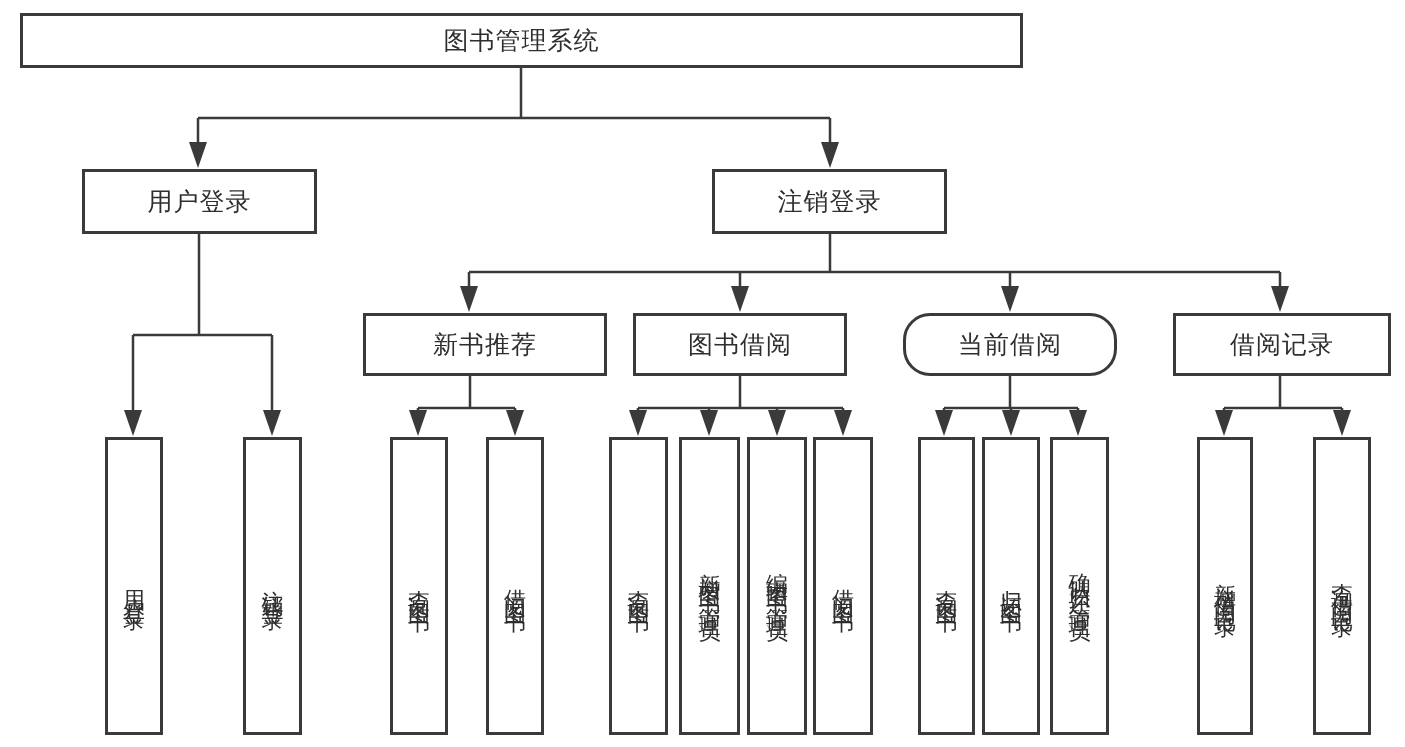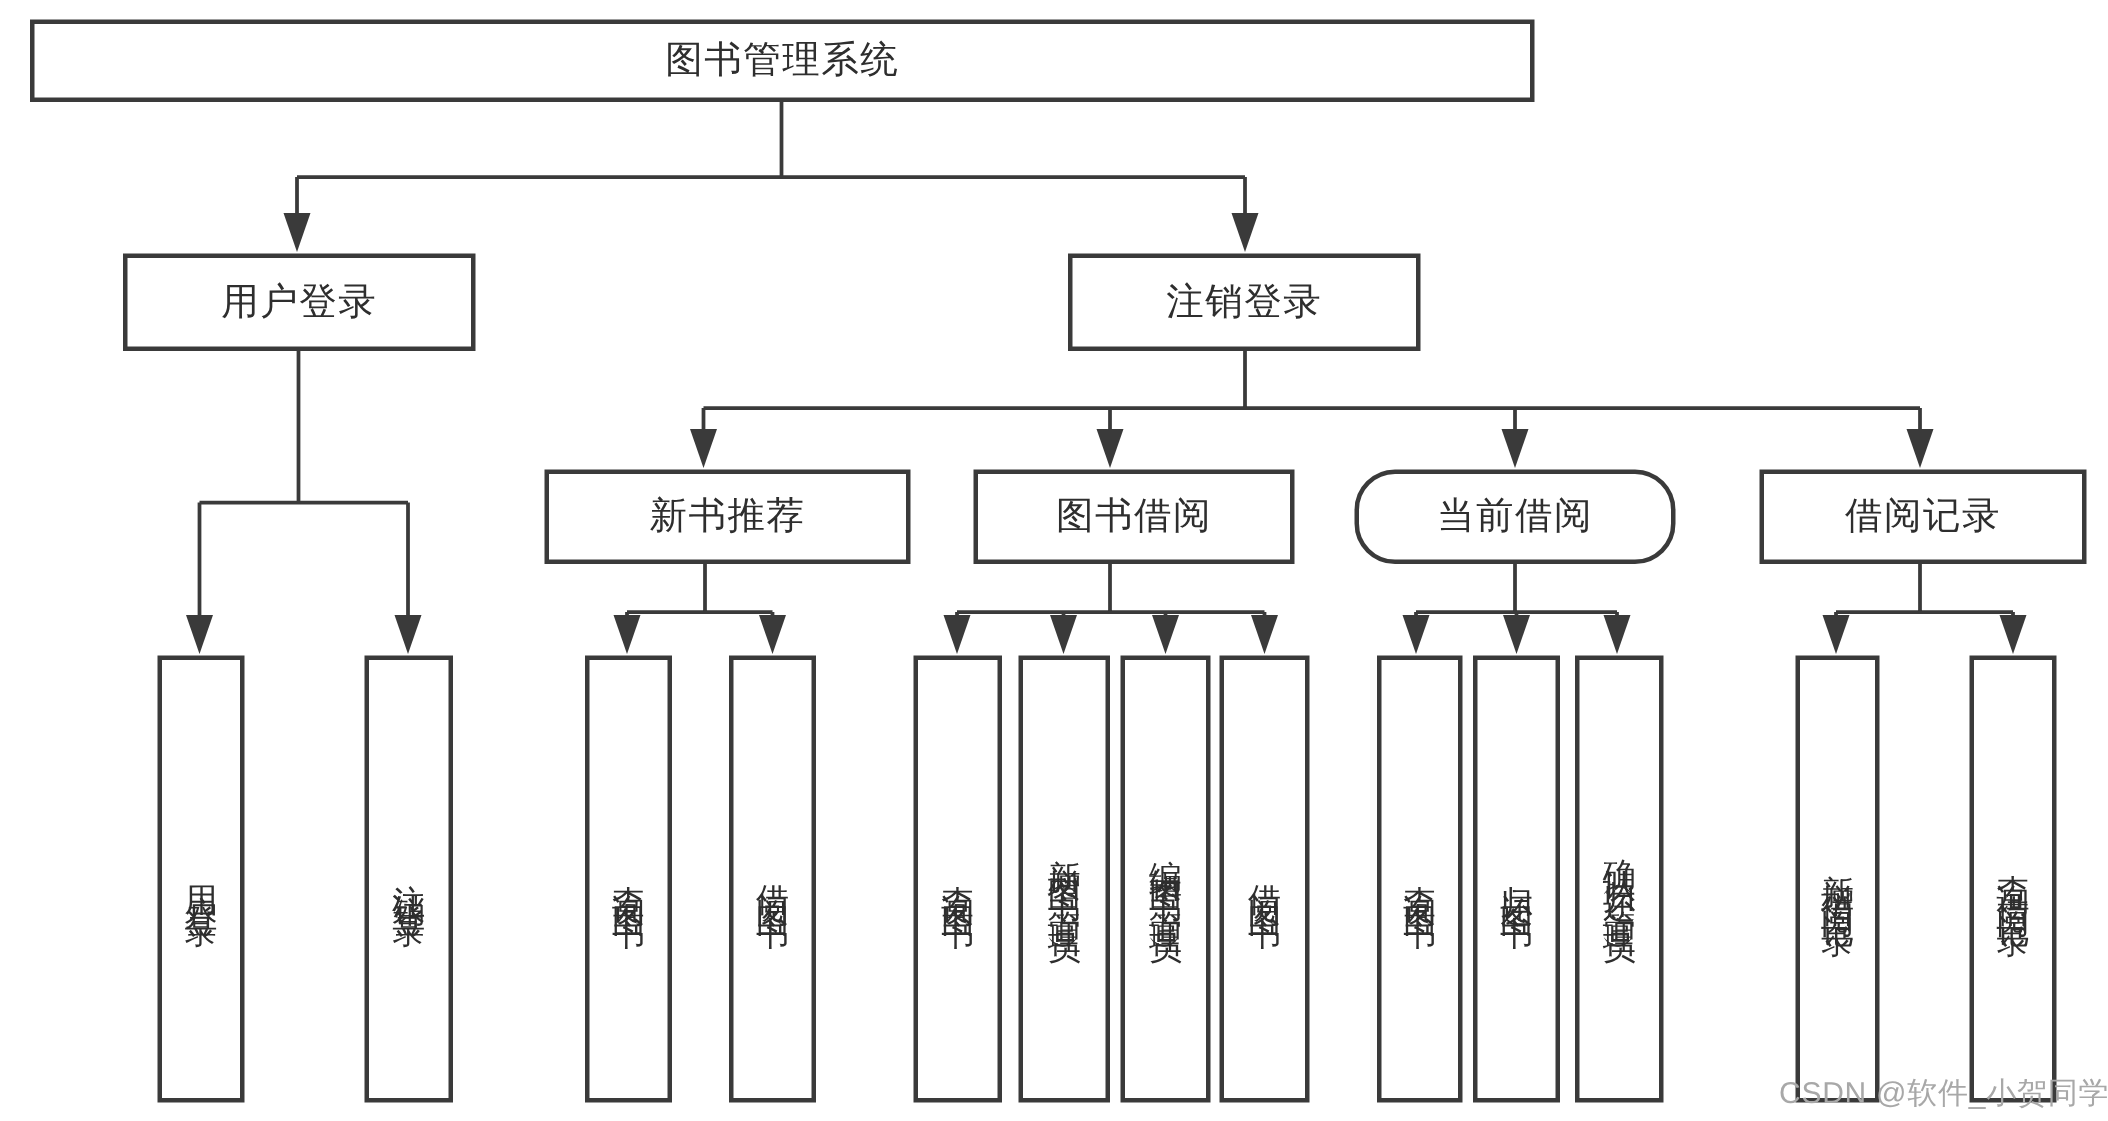--- a/index.html
+++ b/index.html
@@ -101,21 +101,21 @@
       <polygon points="1333,410 1351,410 1342,436"></polygon>
     </g>
   </svg>
 
   <div class="box h" style="left:20px; top:13px; width:1003px; height:55px;">图书管理系统</div>
 
   <div class="box h" style="left:82px; top:169px; width:235px; height:65px;">用户登录</div>
   <div class="box h" style="left:712px; top:169px; width:235px; height:65px;">注销登录</div>
 
   <div class="box h" style="left:363px; top:313px; width:244px; height:63px;">新书推荐</div>
-  <div class="box h" style="left:633px; top:313px; width:214px; height:63px;margin-left:16px;">图书借阅</div>
+  <div class="box h" style="left:633px; top:313px; width:214px; height:63px;">图书借阅</div>
   <div class="box h" style="left:903px; top:313px; width:214px; height:63px;border-radius:27px;">当前借阅</div>
   <div class="box h" style="left:1173px; top:313px; width:218px; height:63px;">借阅记录</div>
 
   <div class="box leaf" style="left:105px; top:437px; width:58px; height:298px;">用户登录</div>
   <div class="box leaf" style="left:243px; top:437px; width:59px; height:298px;">注销登录</div>
 
   <div class="box leaf" style="left:390px; top:437px; width:58px; height:298px;">查询图书</div>
   <div class="box leaf" style="left:486px; top:437px; width:58px; height:298px;">借阅图书</div>
 
   <div class="box leaf" style="left:609px; top:437px; width:59px; height:298px;">查询图书</div>
@@ -123,14 +123,13 @@
   <div class="box leaf" style="left:747px; top:437px; width:60px; height:298px;">编辑图书（管理员）</div>
   <div class="box leaf" style="left:813px; top:437px; width:60px; height:298px;">借阅图书</div>
 
   <div class="box leaf" style="left:918px; top:437px; width:57px; height:298px;">查询图书</div>
   <div class="box leaf" style="left:982px; top:437px; width:58px; height:298px;">归还图书</div>
   <div class="box leaf" style="left:1050px; top:437px; width:59px; height:298px;">确认归还（管理员）</div>
 
   <div class="box leaf" style="left:1197px; top:437px; width:56px; height:298px;">新增借阅记录</div>
   <div class="box leaf" style="left:1313px; top:437px; width:58px; height:298px;">查询借阅记录</div>
 
-  <div class="watermark">CSDN @软件_小贺同学</div>
 </div>
 
 </body></html>

